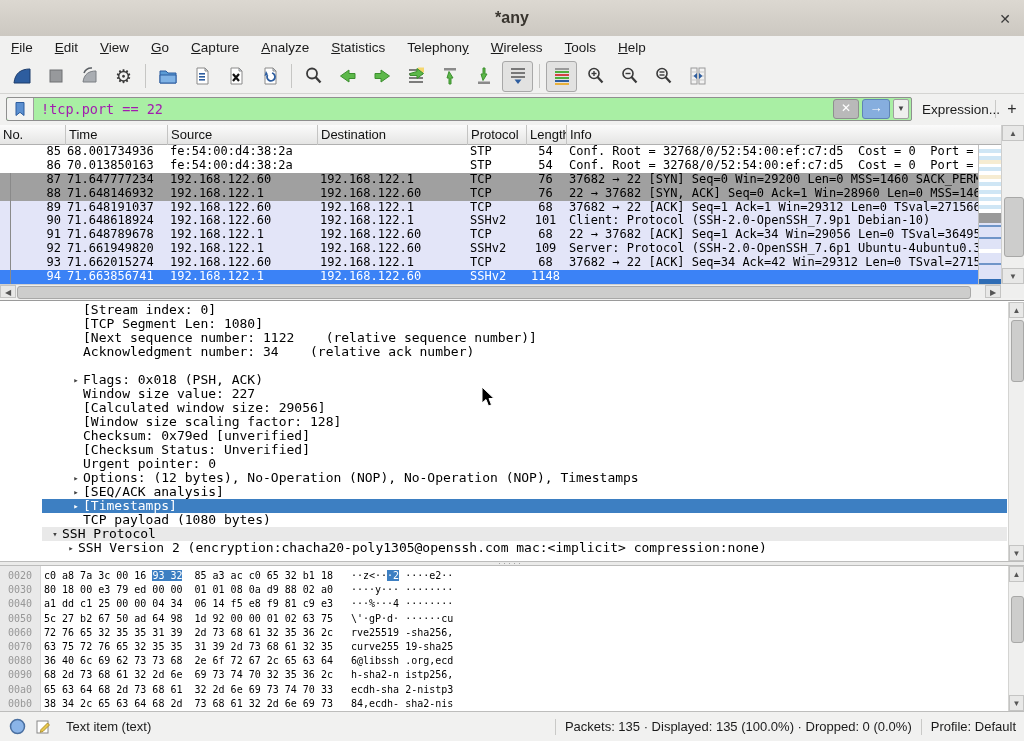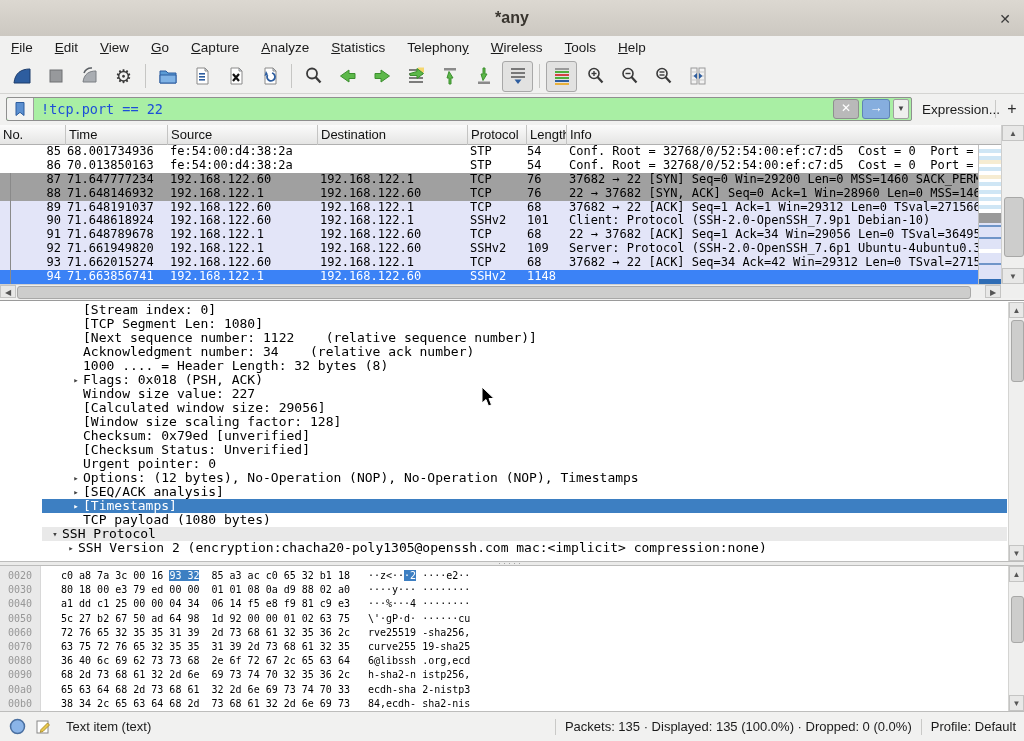--- a/index.html
+++ b/index.html
@@ -33,21 +33,21 @@
   .tsep{width:1px;height:24px;background:#c6c6c4;margin:0 6px 0 3px;}
   .tbtn svg{display:block;}
 
   
   .filterbar{position:absolute;top:94px;left:0;right:0;height:31px;background:#f1f1f0;
     display:flex;align-items:center;}
   .filter-field{position:absolute;left:6px;top:3px;width:906px;height:24px;
     background:#a9efa4;border:1px solid #8f8f8f;border-radius:2px;display:flex;align-items:center;box-sizing:border-box;}
   .bookmark-btn{width:26px;height:22px;background:#f3f3f2;border-right:1px solid #9f9f9f;
     display:flex;align-items:center;justify-content:center;border-radius:2px 0 0 2px;}
-  .filter-text{flex:1;padding-left:7px;font-size:13.5px;color:#1d4ed8;white-space:pre;overflow:hidden;}
+  .filter-text{flex:1;padding-left:7px;font-size:13.5px;color:#a21caf;white-space:pre;overflow:hidden;}
   .filter-clear{width:24px;height:18px;background:#b9b9b9;border:1px solid #8f8f8f;border-radius:3px;
     color:#fff;font-size:12px;font-weight:bold;text-align:center;line-height:17px;margin-right:3px;}
   .filter-apply{width:26px;height:18px;background:#86aede;border:1px solid #5f84b4;border-radius:3px;
     color:#fff;font-size:13px;font-weight:bold;text-align:center;line-height:16px;margin-right:3px;}
   .filter-drop{width:14px;height:18px;background:#efefee;border:1px solid #9f9f9f;border-radius:2px;
     font-size:8px;color:#444;text-align:center;line-height:17px;margin-right:2px;}
   .expr-label{position:absolute;left:922px;top:8px;font-size:13.5px;color:#1b1b1b;}
   .fsep{position:absolute;left:995px;top:6px;width:1px;height:18px;background:#c9c9c7;}
   .add-btn{position:absolute;left:1002px;top:3px;width:20px;height:24px;font-size:16px;color:#2b2b2b;
     text-align:center;line-height:24px;}
@@ -63,21 +63,21 @@
   .col-proto{width:59px;}.col-len{width:40px;}.col-info{flex:1;border-right:none;}
   .prows{position:absolute;top:20px;left:0;width:978px;height:139px;overflow:hidden;background:#fff;}
   .prow{display:flex;height:13.9px;line-height:13.9px;font-family:"DejaVu Sans Mono",monospace;
     font-size:12px;white-space:pre;position:relative;color:#000;}
   .prow span{display:block;overflow:hidden;box-sizing:border-box;}
   .cno{width:66px;text-align:right;padding-right:5px;}
   .ctime{width:102px;padding-left:1px;}
   .csrc{width:150px;padding-left:2px;}
   .cdst{width:150px;padding-left:2px;}
   .cproto{width:59px;padding-left:2px;}
-  .clen{width:40px;text-align:left;padding-right:3px;}
+  .clen{width:40px;text-align:center;padding-right:3px;}
   .cinfo{flex:1;padding-left:2px;}
   .c-white{background:#ffffff;}
   .c-gray{background:#a0a0a0;}
   .c-lav{background:#e3e5f8;}
   .c-sel{background:#3b82f6;color:#fff;}
   .tick::before{content:"";position:absolute;left:10px;top:0;bottom:0;width:1px;background:#8a8a8a;}
   .minimap{position:absolute;top:20px;left:978px;width:23px;height:139px;border-left:1px solid #c0c0c0;box-sizing:border-box;
     background:linear-gradient(to bottom,
       #ffffff 0 4px,#cfe6f5 4px 8px,#ffffff 8px 11px,#cfe6f5 11px 15px,#f6ecd2 15px 19px,
       #ffffff 19px 22px,#cfe6f5 22px 26px,#ffffff 26px 30px,#f6ecd2 30px 34px,#ffffff 34px 37px,
@@ -120,21 +120,21 @@
   .sp1{top:561px;height:5px;}
   .grip{position:absolute;left:50%;top:0px;margin-left:-14px;color:#9a9a9a;font-size:9px;letter-spacing:2px;line-height:3px;}
 
   
   .hexpane{position:absolute;top:566px;left:0;width:1024px;height:145px;background:#fff;overflow:hidden;}
   .hexoffcol{position:absolute;top:0;left:0;width:40px;height:145px;background:#e9e9e9;border-right:1px solid #d8d8d8;}
   .hexlines{position:absolute;top:3px;left:0;right:17px;}
   .hexline{height:14.2px;line-height:14.2px;font-family:"DejaVu Sans Mono",monospace;font-size:10px;
     white-space:pre;color:#000;display:flex;}
   .hoff{width:40px;flex:none;padding-left:8px;color:#979797;box-sizing:border-box;}
-  .hx1{padding-left:21px;}
+  .hx1{padding-left:4px;}
   .hx2{margin-left:12px;}
   .as1{margin-left:18px;}
   .as2{margin-left:6px;}
   .hl{background:#3d7fc2;color:#fff;}
   .hscroll2{position:absolute;top:0;right:0;width:16px;height:145px;background:#efefee;border-left:1px solid #d4d4d2;box-sizing:border-box;}
   .hscroll2 .sbtn{width:15px;}
   .hthumb2{position:absolute;left:2px;top:30px;width:11px;height:45px;background:#cdcdcc;border:1px solid #a8a8a7;border-radius:3px;}
 
   
   .statusbar{position:absolute;top:711px;left:0;width:1024px;height:30px;background:#f1f1f0;
@@ -496,21 +496,20 @@
         <span class="dtx">[Next sequence number: 1122    (relative sequence number)]</span>
       </div>
 
       <div class="dline ind2">
         <span class="arr"></span>
         <span class="dtx">Acknowledgment number: 34    (relative ack number)</span>
       </div>
 
       <div class="dline ind2">
         <span class="arr"></span>
-        <span class="dtx">1000 .... = Header Length: 32 bytes (8)</span>
       </div>
 
       <div class="dline ind2">
         <span class="arr">▸</span>
         <span class="dtx">Flags: 0x018 (PSH, ACK)</span>
       </div>
 
       <div class="dline ind2">
         <span class="arr"></span>
         <span class="dtx">Window size value: 227</span>

